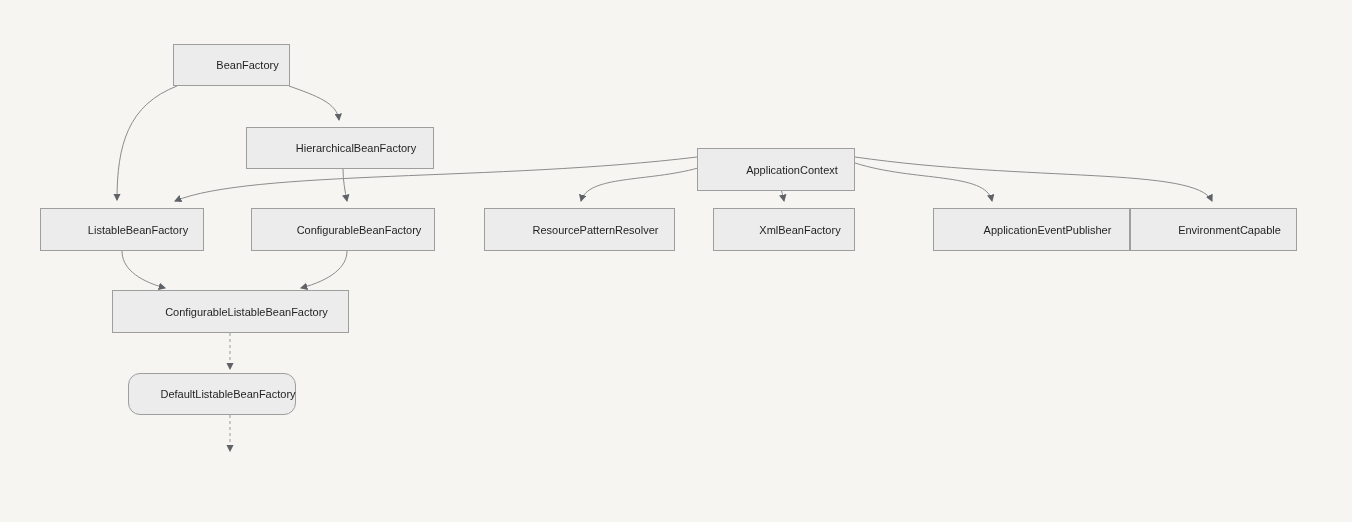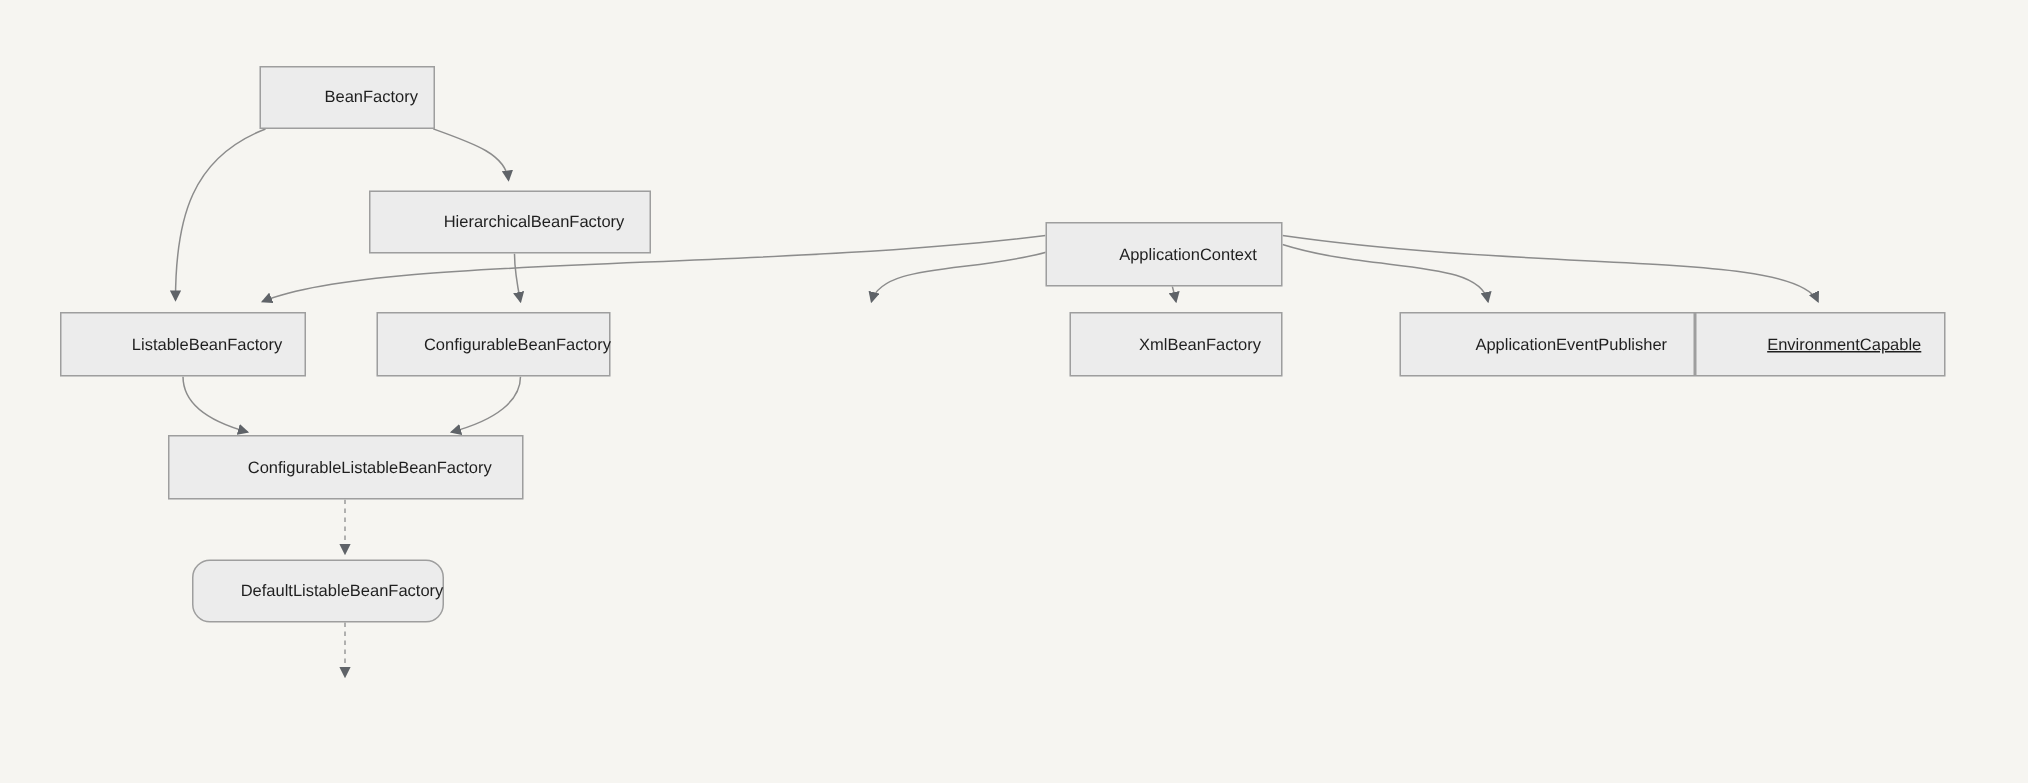--- a/index.html
+++ b/index.html
@@ -84,27 +84,28 @@
   </svg>
 
   <div class="node" style="left:173px; top:44px; width:117px; height:42px;">BeanFactory</div>
 
   <div class="node" style="left:246px; top:127px; width:188px; height:42px;">HierarchicalBeanFactory</div>
 
   <div class="node" style="left:697px; top:126px; width:158px; height:43px;margin-top:22px;">ApplicationContext</div>
 
   <div class="node" style="left:40px; top:208px; width:164px; height:43px;">ListableBeanFactory</div>
 
-  <div class="node" style="left:251px; top:208px; width:156px; height:43px;">ConfigurableBeanFactory</div>
+  <div class="node" style="left:251px; top:208px; width:184px; height:43px;">ConfigurableBeanFactory</div>
 
+  <div class="node" style="left:484px; top:208px; width:191px; height:43px;">ResourcePatternResolver</div>
 
   <div class="node" style="left:713px; top:208px; width:142px; height:43px;">XmlBeanFactory</div>
 
   <div class="node" style="left:893px; top:208px; width:197px; height:43px;margin-left:40px;">ApplicationEventPublisher</div>
 
-  <div class="node" style="left:1130px; top:208px; width:167px; height:43px;text-decoration:underline;">EnvironmentCapable</div>
+  <div class="node" style="left:1130px; top:208px; width:167px; height:43px;">EnvironmentCapable</div>
 
   <div class="node" style="left:112px; top:290px; width:237px; height:43px;">ConfigurableListableBeanFactory</div>
 
   <div class="node" style="left:128px; top:373px; width:168px; height:42px;border-radius:12px;">DefaultListableBeanFactory</div>
 
 
 </div>
 
 </body></html>

